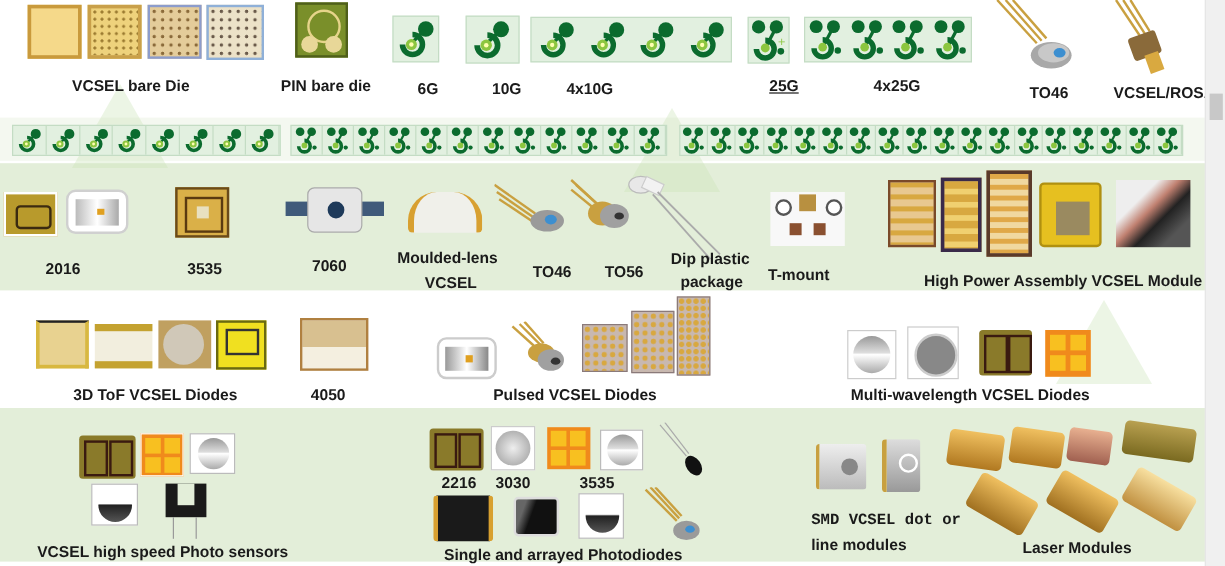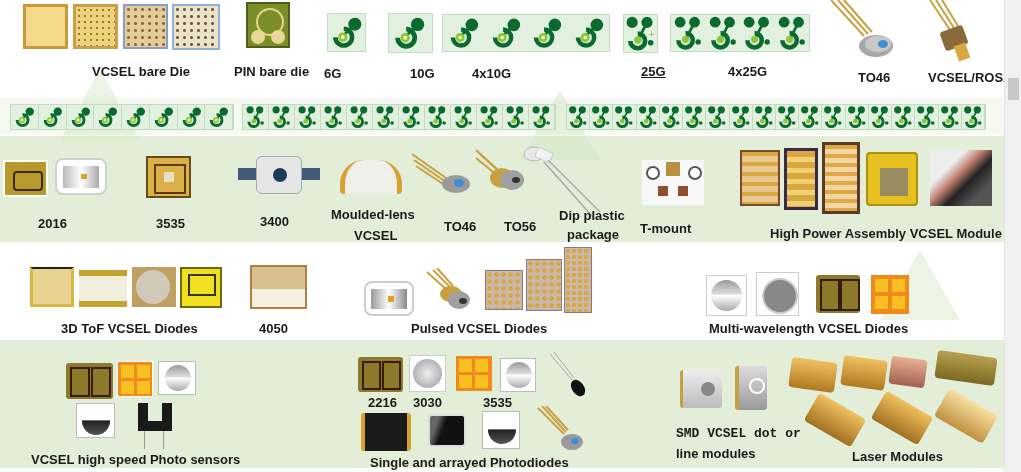--- a/index.html
+++ b/index.html
@@ -24,21 +24,21 @@
 
 <div class="wm" style="left:60px;top:70px;"></div>
 <div class="wm" style="left:520px;top:90px;"></div>
 <div class="wm" style="left:880px;top:250px;"></div>
 
 <div>
   <div class="die" style="left:23px;top:4px;width:45px;height:45px;background:#f5d98a;border:3px solid #c99a3c;"></div>
   <div class="die" style="left:73px;top:4px;width:45px;height:45px;background:#eed27c;border:3px solid #c9a04a;background-image:radial-gradient(#9a7a30 1px,transparent 1.5px);background-size:6px 6px;"></div>
   <div class="die" style="left:123px;top:4px;width:45px;height:45px;background:#e4cc9a;border:2px solid #8c9ccc;background-image:radial-gradient(#8a6a3a 1.2px,transparent 1.7px);background-size:7px 7px;"></div>
   <div class="die" style="left:172px;top:4px;width:48px;height:46px;background:#ece2c8;border:2px solid #8fb0d8;background-image:radial-gradient(#6a5a4a 1.2px,transparent 1.7px);background-size:7px 7px;"></div>
-  <div class="lbl" style="left:60px;top:64px;margin-left:32px;">VCSEL bare Die</div>
+  <div class="lbl" style="left:60px;top:64px;">VCSEL bare Die</div>
 </div>
 
 <div>
   <div class="die" style="left:246px;top:2px;width:44px;height:46px;background:#7a8f2a;border:2px solid #4f5f1a;">
     <div class="abs" style="left:8px;top:4px;width:24px;height:24px;border:2px solid #e6d48a;border-radius:50%;"></div>
     <div class="abs" style="left:3px;top:26px;width:14px;height:14px;background:#e8d798;border-radius:50%;"></div>
     <div class="abs" style="left:23px;top:26px;width:14px;height:14px;background:#e8d798;border-radius:50%;"></div>
   </div>
   <div class="lbl" style="left:234px;top:64px;">PIN bare die</div>
 </div>
@@ -46,21 +46,21 @@
 <div>
   <div class="chip-g" style="left:327px;top:13px;width:39px;height:39px;">
     <svg width="37" height="37" viewBox="0 0 40 40">
         <circle cx="29" cy="11" r="7" fill="#0b6b2e"></circle>
         <line x1="15" y1="25" x2="28" y2="12" stroke="#0b6b2e" stroke-width="3"></line>
         <path d="M8 25 a9 9 0 1 0 9 -9" fill="none" stroke="#0b6b2e" stroke-width="5"></path>
         <circle cx="16" cy="25" r="5" fill="#8cc63f"></circle>
         <circle cx="16" cy="25" r="2" fill="#ffffb0"></circle>
       </svg>
   </div>
-  <div class="lbl" style="left:324px;top:66px;">6G</div>
+  <div class="lbl" style="left:348px;top:66px;">6G</div>
 </div>
 
 <div>
   <div class="chip-g" style="left:388px;top:13px;width:45px;height:40px;">
     <svg width="40" height="38" viewBox="0 0 40 40">
         <circle cx="29" cy="11" r="7" fill="#0b6b2e"></circle>
         <line x1="15" y1="25" x2="28" y2="12" stroke="#0b6b2e" stroke-width="3"></line>
         <path d="M8 25 a9 9 0 1 0 9 -9" fill="none" stroke="#0b6b2e" stroke-width="5"></path>
         <circle cx="16" cy="25" r="5" fill="#8cc63f"></circle>
         <circle cx="16" cy="25" r="2" fill="#ffffb0"></circle>
@@ -499,21 +499,21 @@
     <div class="abs" style="left:16px;top:14px;width:10px;height:10px;background:#e8e0c0;"></div>
   </div>
   <div class="lbl" style="left:156px;top:216px;">3535</div>
 </div>
 
 <div>
   <div class="abs" style="left:238px;top:168px;width:82px;height:12px;background:#405a7a;"></div>
   <div class="die" style="left:256px;top:156px;width:46px;height:38px;background:#e6e6e6;border:1px solid #aaa;border-radius:6px;">
     <div class="abs" style="left:16px;top:11px;width:14px;height:14px;background:#1e3a5a;border-radius:50%;"></div>
   </div>
-  <div class="lbl" style="left:260px;top:214px;">3400</div>
+  <div class="lbl" style="left:260px;top:214px;">7060</div>
 </div>
 
 <div>
   <div class="die" style="left:340px;top:160px;width:62px;height:34px;background:#f0f0ea;border-radius:24px 24px 4px 4px;border-left:5px solid #d8a030;border-right:5px solid #d8a030;"></div>
   <div class="lbl" style="left:331px;top:207px;">Moulded-lens</div>
   <div class="lbl" style="left:354px;top:228px;">VCSEL</div>
 </div>
 
 <div>
   <svg class="to" style="left:412px;top:152px;" width="60" height="46" viewBox="0 0 60 46">

